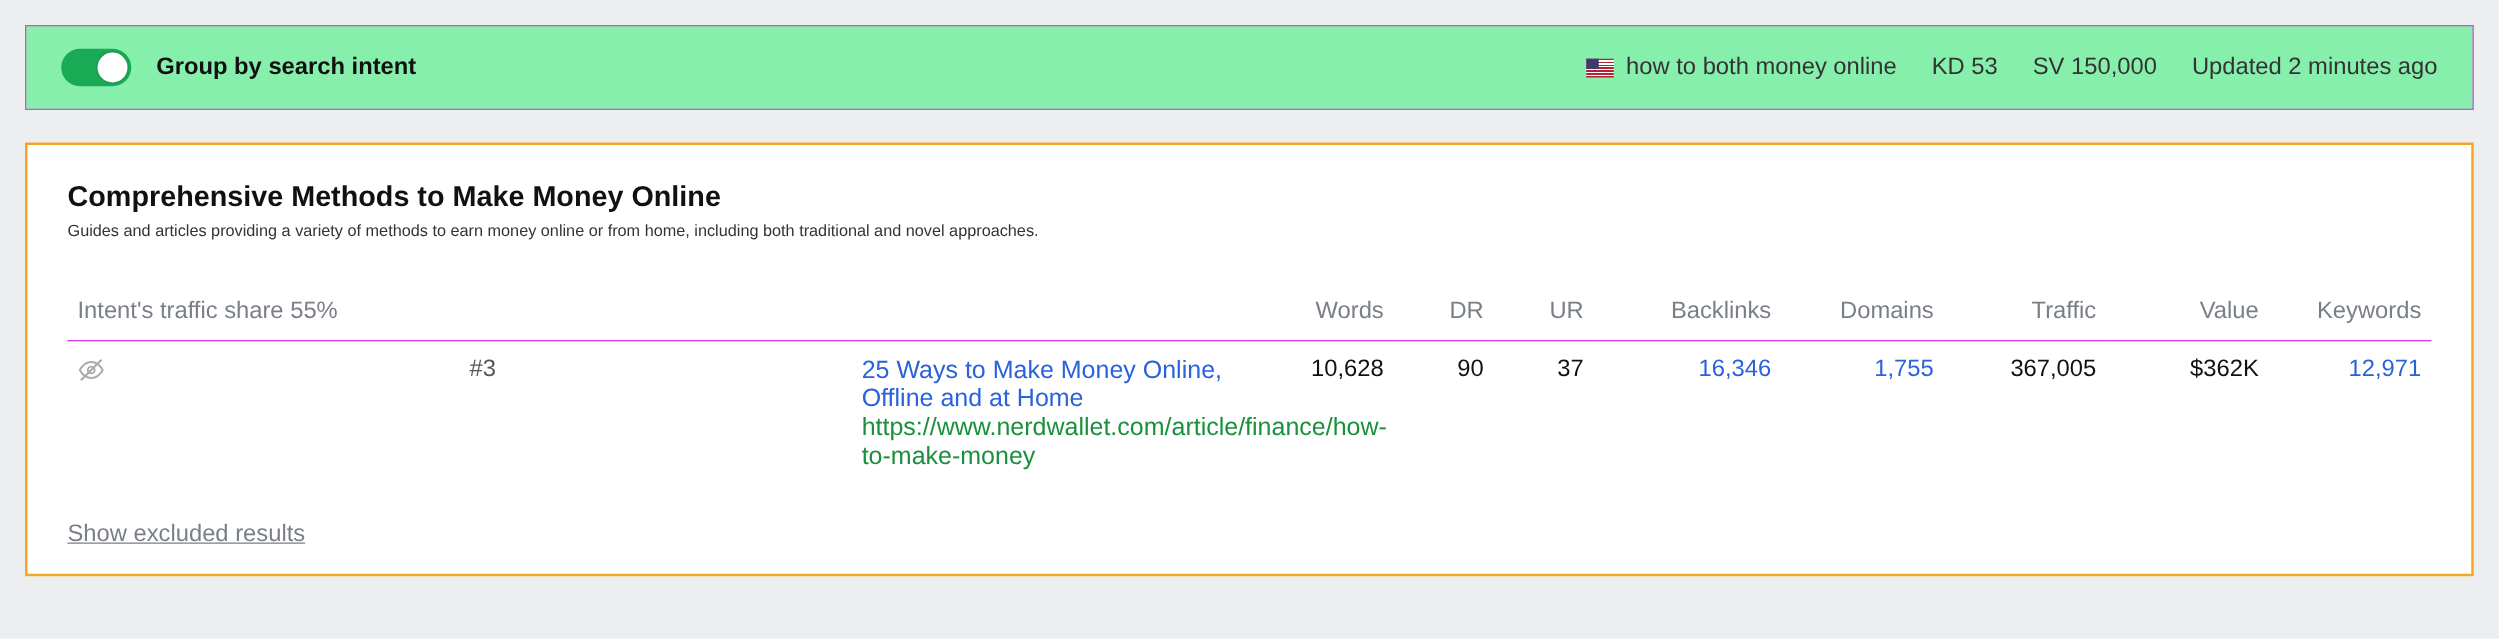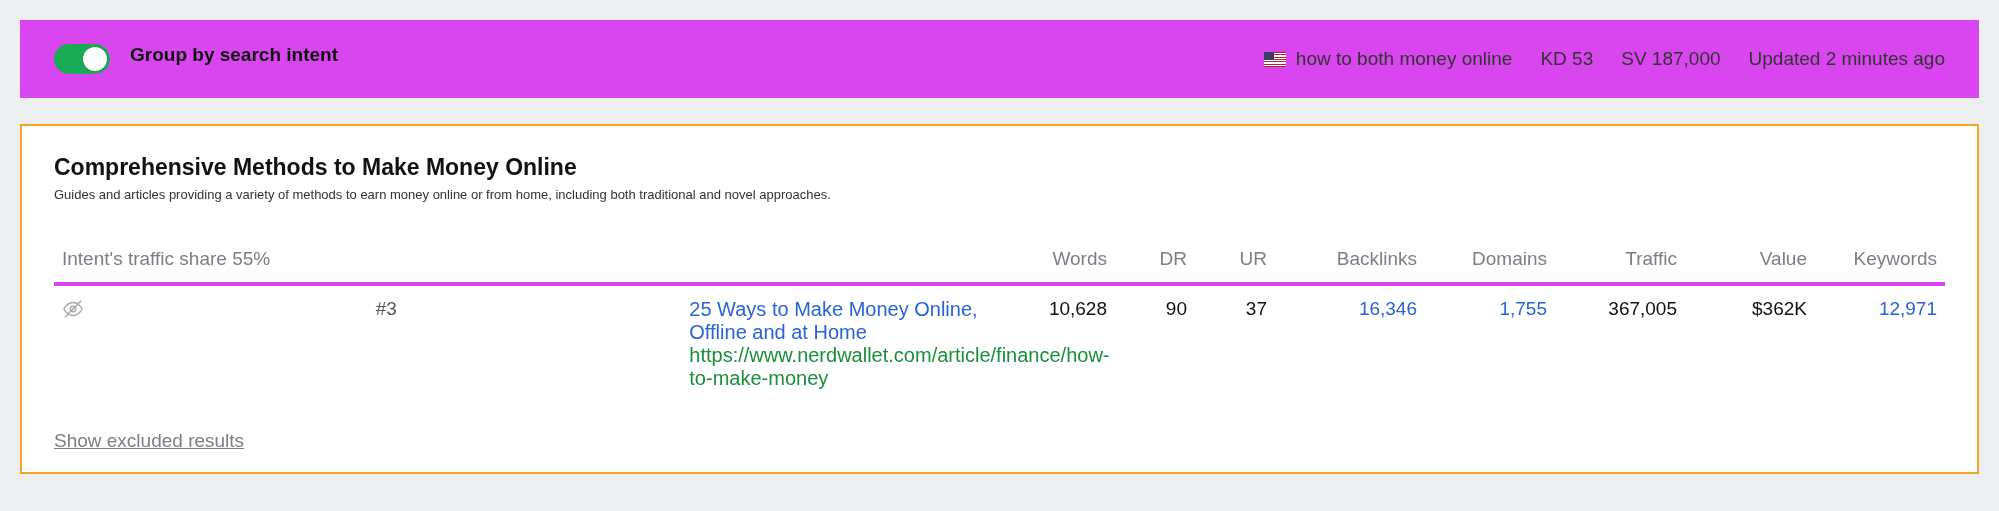--- a/index.html
+++ b/index.html
@@ -5,25 +5,26 @@
   * { box-sizing: border-box; margin: 0; padding: 0; }
   html, body { width: 100%; }
   body {
     font-family: -apple-system, BlinkMacSystemFont, "Segoe UI", Helvetica, Arial, sans-serif;
     background: #eceef0;
     color: #111;
     font-size: 18px;
   }
 
   .topbar {
-    background: #d946ef;
-    border: 6px solid #d946ef;
+    background: #86efac;
+    border: 1px solid #d946ef;
     margin: 20px 20px 0 20px;
     padding: 18px 28px;
     display: flex;
+    align-items: center;
     gap: 20px;
   }
   .toggle {
     width: 56px; height: 30px;
     background: #1aaa55;
     border-radius: 30px;
     position: relative;
     cursor: pointer;
   }
   .toggle .knob {
@@ -77,21 +78,21 @@
     font-size: 19px;
     color: #222;
     display: inline-flex;
     align-items: center;
     gap: 10px;
     cursor: pointer;
   }
 
   .tbl { width: 100%; margin-top: 34px; border-collapse: collapse; table-layout: fixed; }
   .tbl th, .tbl td { text-align: right; padding: 12px 8px; font-size: 19px; }
-  .tbl th { font-weight: 400; color: #7a7f87; border-bottom: 4px solid #d946ef; }
+  .tbl th { font-weight: 400; color: #7a7f87; border-bottom: 1px solid #d946ef; }
   .tbl th.first, .tbl td.first { text-align: left; }
   .tbl td { vertical-align: top; }
   .col-eye { width: 50px; text-align:left; }
   .col-rank { width: 54px; text-align:left; }
   .col-words { width: 120px; }
   .col-dr { width: 80px; }
   .col-ur { width: 80px; }
   .col-backlinks { width: 150px; }
   .col-domains { width: 130px; }
   .col-traffic { width: 130px; }
@@ -121,21 +122,21 @@
     <div class="knob"></div>
   </div>
   <div class="toggle-label">Group by search intent</div>
   <div class="spacer"></div>
   <div class="stats-right">
     <div class="kw-with-flag">
       <span class="flag"></span>
       <span>how to both money online</span>
     </div>
     <div>KD 53</div>
-    <div>SV 187,000</div>
+    <div>SV 150,000</div>
     <div>Updated 2 minutes ago</div>
   </div>
 </div>
 
 <div class="card">
   <div class="card-header">
     <div class="card-titles">
       <div class="card-title">Comprehensive Methods to Make Money Online</div>
       <div class="card-desc">Guides and articles providing a variety of methods to earn money online or from home, including both traditional and novel approaches.</div>
     </div>

